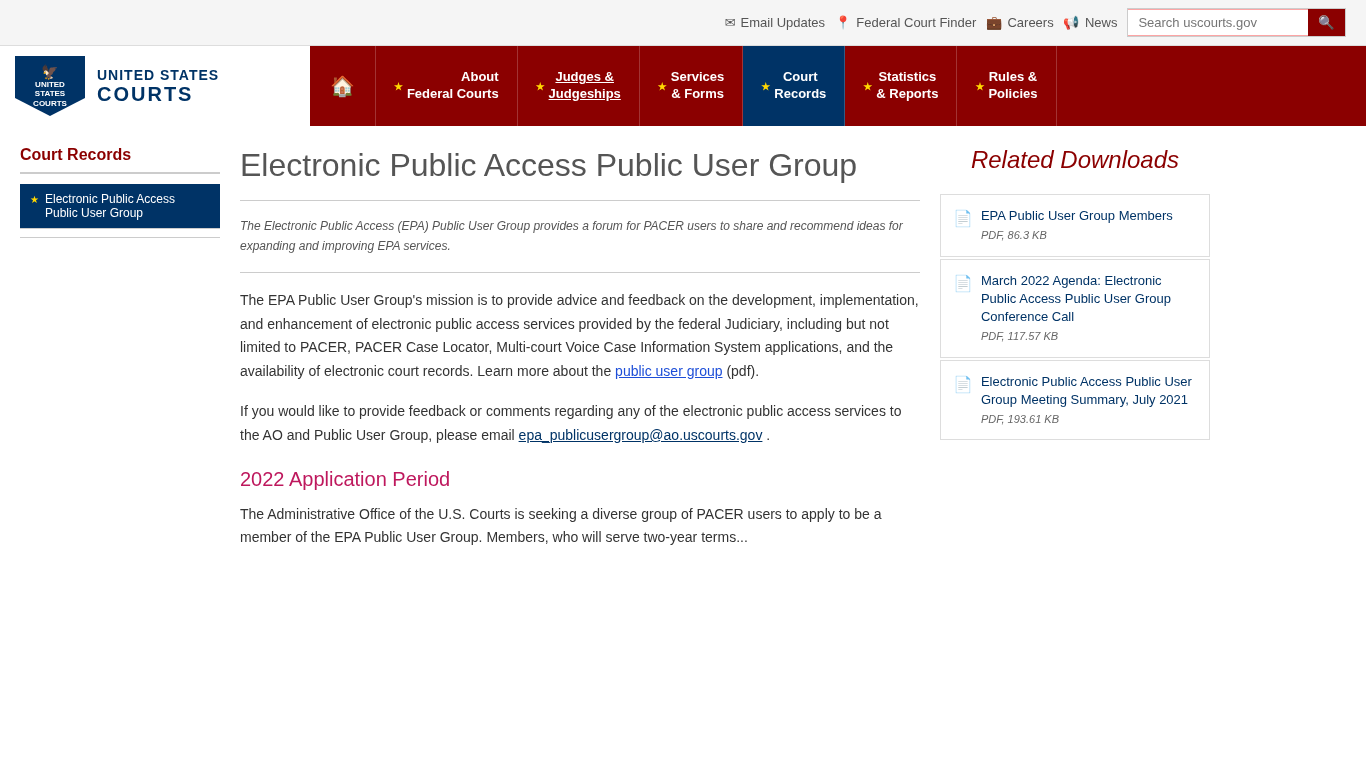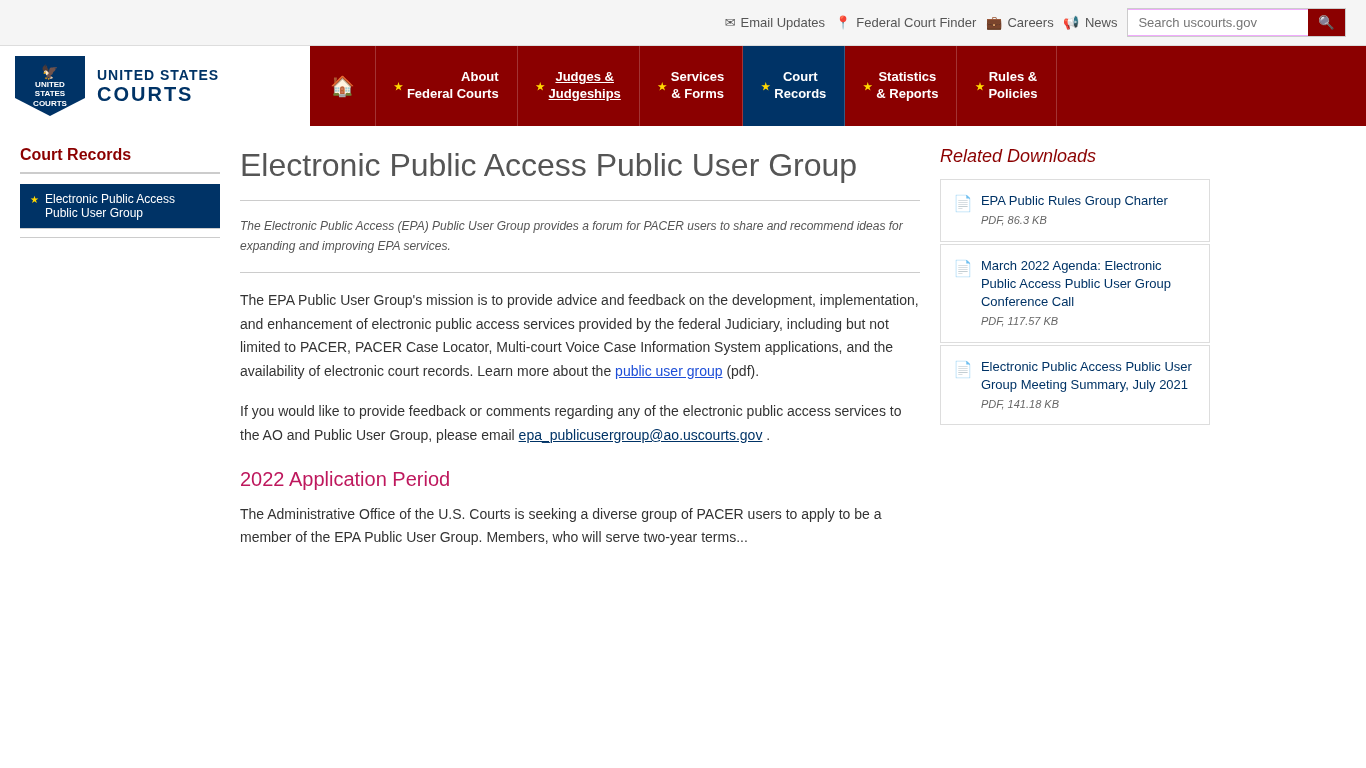--- a/index.html
+++ b/index.html
@@ -21,21 +21,21 @@
       gap: 5px;
       color: #555;
       font-size: 13px;
       text-decoration: none;
       cursor: pointer;
     }
     .search-box {
       display: flex;
       align-items: center;
       border: 1px solid #ccc;
-      background: #f0abfc;
+      background: #fca5a5;
     }
     .search-box input {
       border: none;
       outline: none;
       padding: 5px 10px;
       font-size: 13px;
       width: 180px;
     }
     .search-box button {
       background: #8b0000;
@@ -176,25 +176,26 @@
       font-weight: normal;
       margin: 20px 0 12px;
     }
 
     
     .right-panel {
       min-width: 270px;
       max-width: 270px;
     }
     .related-title {
-      font-size: 18px;
+      font-size: 24px;
       color: #8b0000;
       font-style: italic;
       font-weight: normal;
-      margin-bottom: 12px;
+      margin-bottom: 20px;
+      text-align: center;
     }
     .download-item {
       border: 1px solid #ddd;
       padding: 12px;
       margin-bottom: 2px;
       background: #fff;
     }
     .download-link {
       display: flex;
       align-items: flex-start;
@@ -325,40 +326,40 @@
     <p class="body-text">The Administrative Office of the U.S. Courts is seeking a diverse group of PACER users to apply to be a member of the EPA Public User Group. Members, who will serve two-year terms...</p>
   </main>
 
   <aside class="right-panel">
     <h2 class="related-title">Related Downloads</h2>
 
     <div class="download-item">
       <a class="download-link" href="#">
         <span class="pdf-icon">📄</span>
         <div>
-          <div>EPA Public Rules Group Charter</div>
+          <div>EPA Public User Group Members</div>
           <div class="file-size">PDF, 86.3 KB</div>
         </div>
       </a>
     </div>
 
     <div class="download-item">
       <a class="download-link" href="#">
         <span class="pdf-icon">📄</span>
         <div>
           <div>March 2022 Agenda: Electronic Public Access Public User Group Conference Call</div>
           <div class="file-size">PDF, 117.57 KB</div>
         </div>
       </a>
     </div>
 
     <div class="download-item">
       <a class="download-link" href="#">
         <span class="pdf-icon">📄</span>
         <div>
           <div>Electronic Public Access Public User Group Meeting Summary, July 2021</div>
-          <div class="file-size">PDF, 141.18 KB</div>
+          <div class="file-size">PDF, 193.61 KB</div>
         </div>
       </a>
     </div>
   </aside>
 
 </div>
 
 </body></html>

